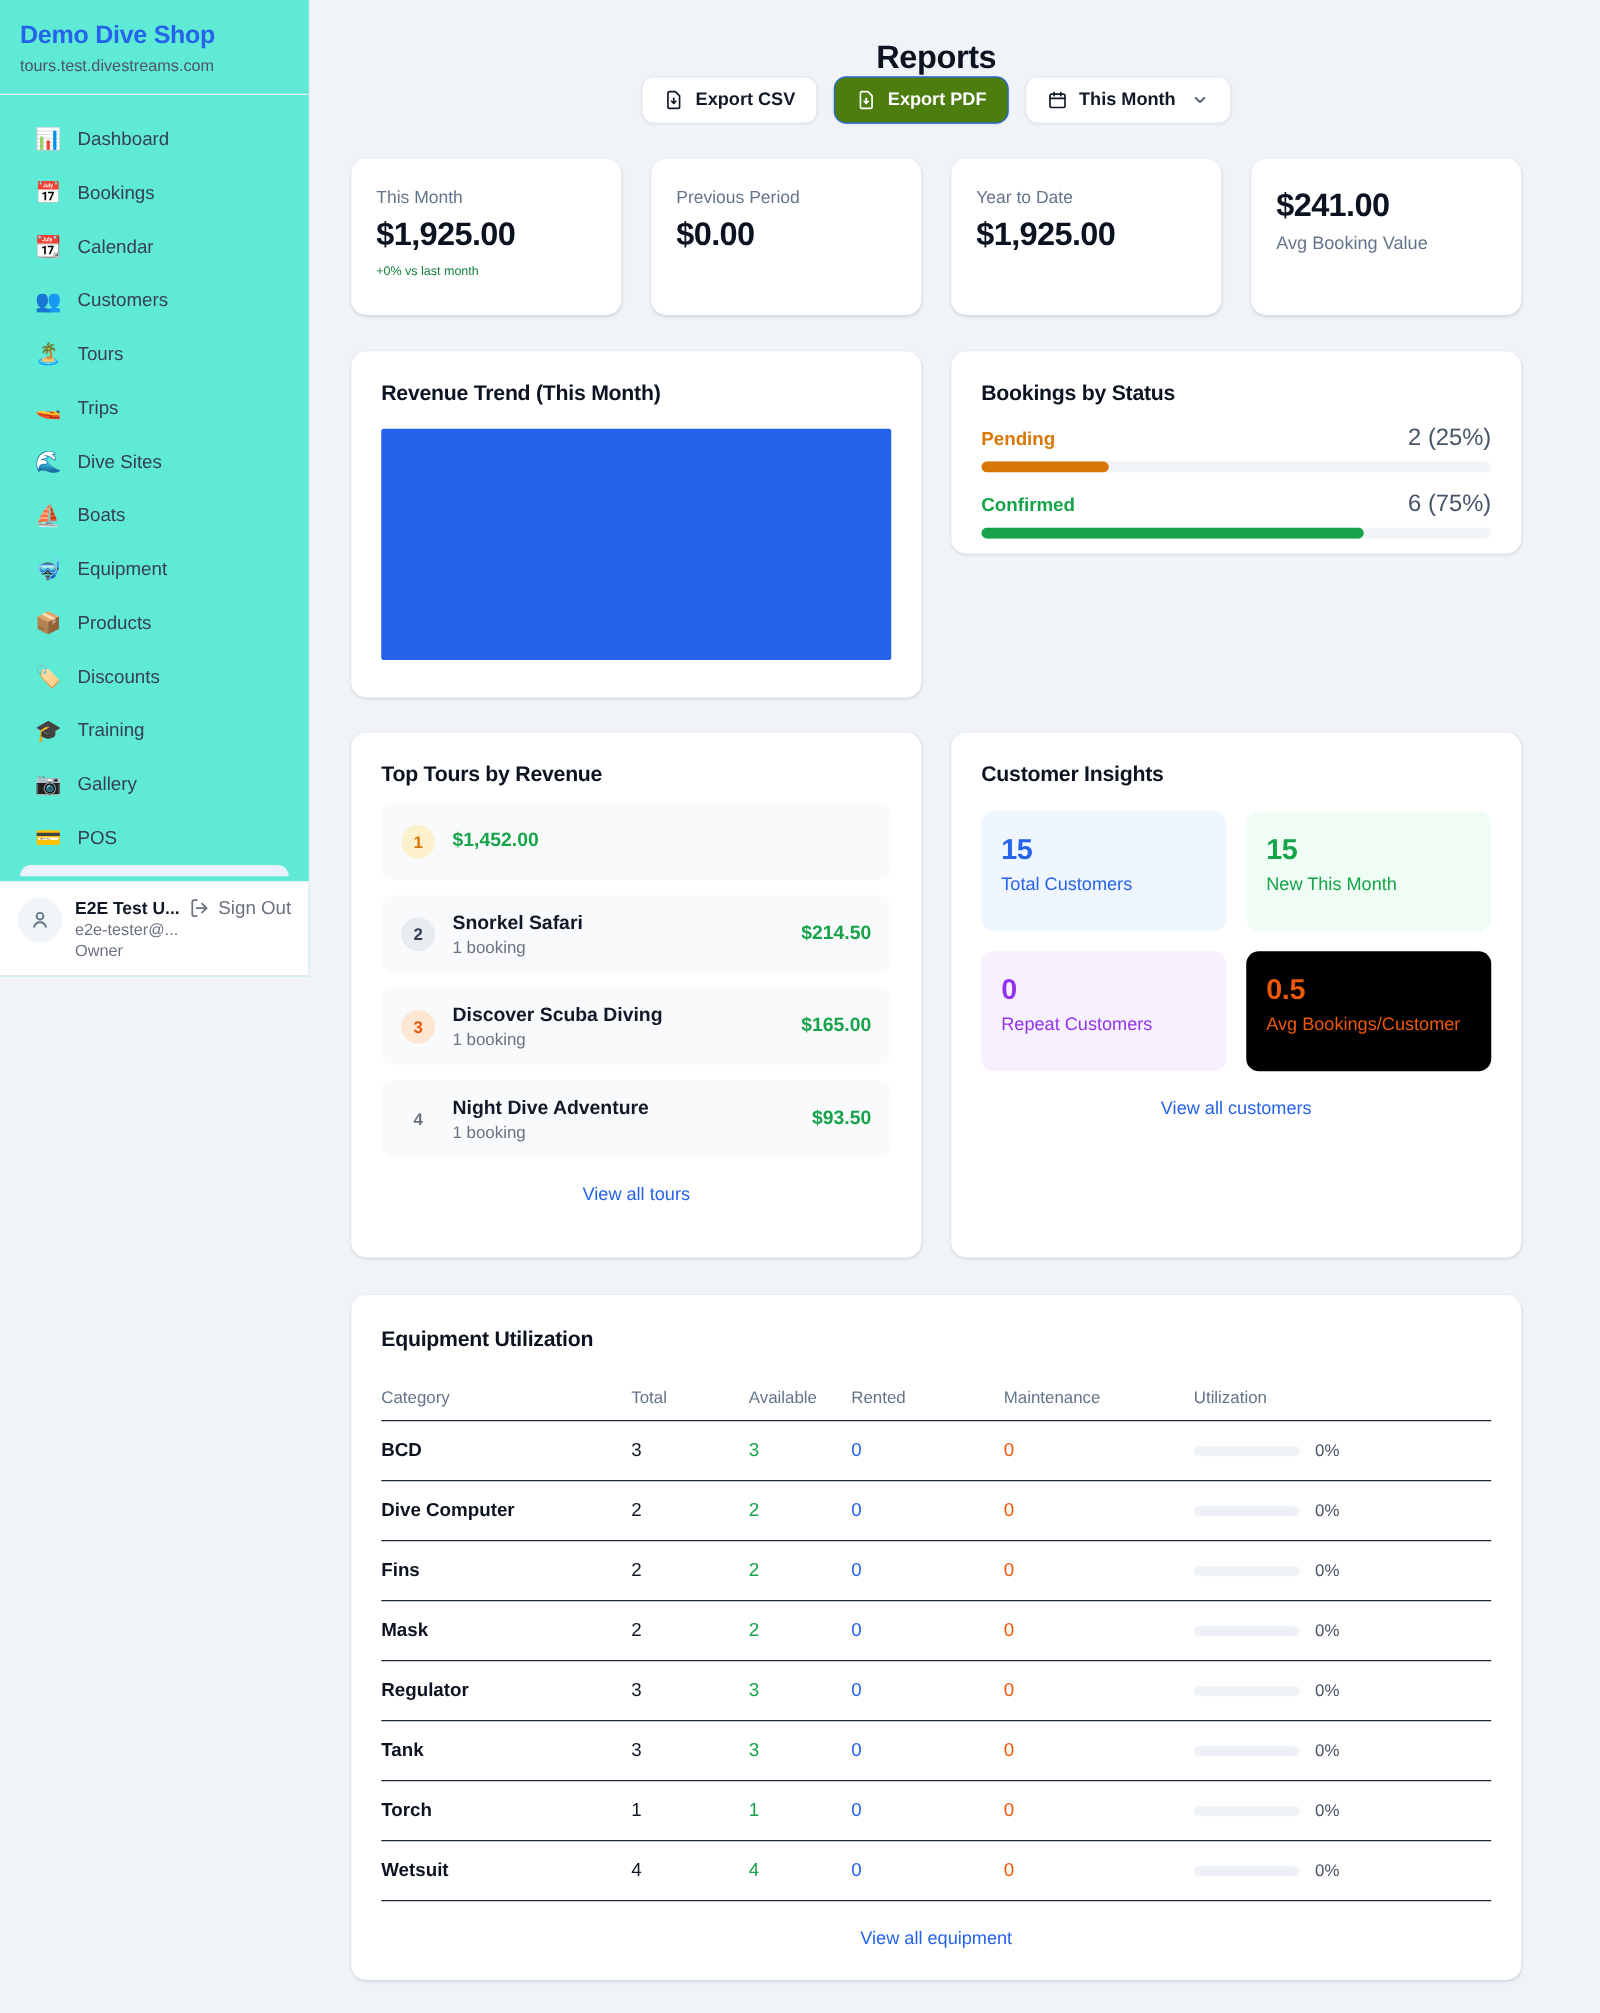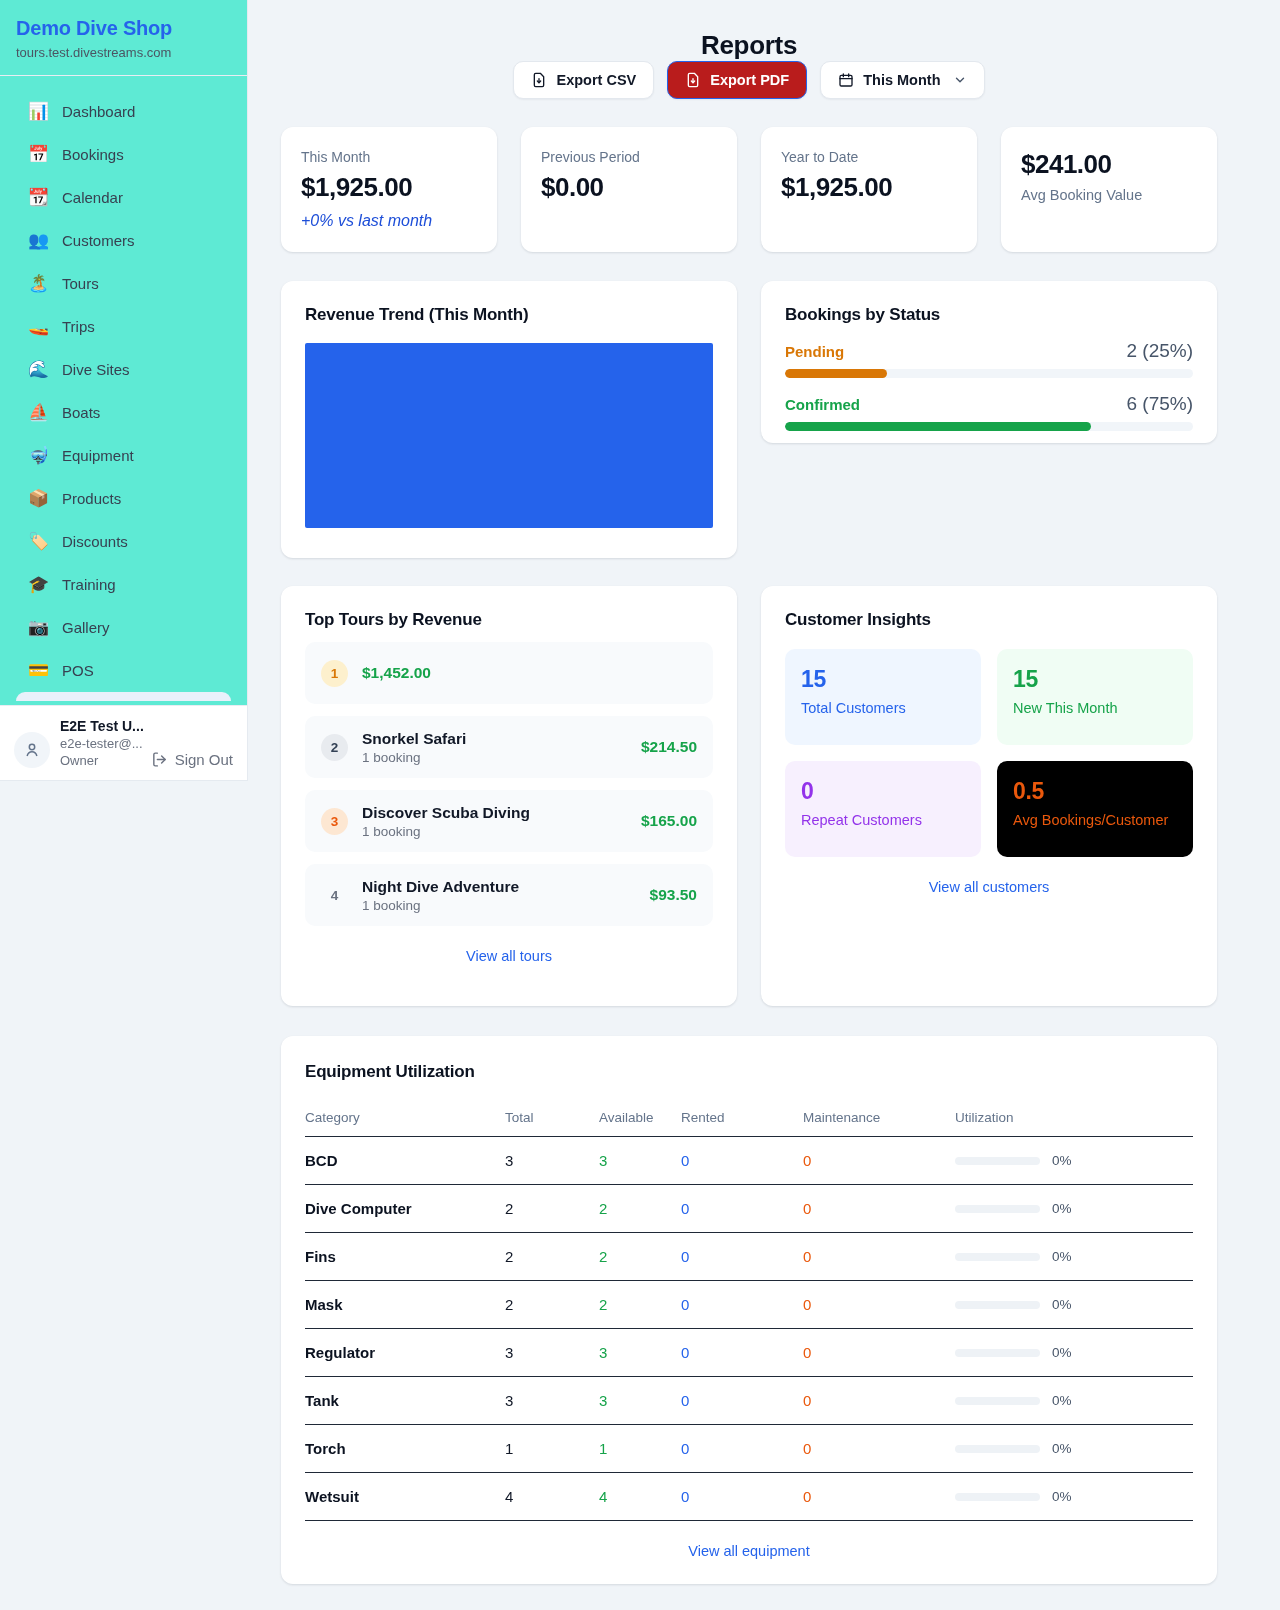--- a/index.html
+++ b/index.html
@@ -23,21 +23,21 @@
   .nav-item {
     display:flex; align-items:center; gap:14px; padding:10px 12px 10px 20px;
     border-radius:8px; cursor:pointer; height:43px;
   }
   .nav-icon { font-size:17px; width:20px; text-align:center; }
   .nav-label { font-size:15px; color:#374151; }
   .nav-active-sliver {
     height:9px; margin:0 8px; background:#e9f1fb; border-radius:9px 9px 0 0;
   }
   .sidebar-footer {
-    border-top:1px solid #e9edf2; padding:12px 14px; display:flex; align-items:flex-end; gap:10px;
+    border-top:1px solid #e9edf2; padding:12px 14px; display:flex; align-items:flex-start; gap:10px;
     background:#fff;
   }
   .avatar {
     width:36px; height:36px; border-radius:50%; background:#f1f5f9;
     display:flex; align-items:center; justify-content:center; flex:none;
   }
   .user-meta { flex:1; min-width:0; }
   .user-name { font-size:14px; font-weight:bold; color:#111827; white-space:nowrap; }
   .user-email, .user-role { font-size:13px; color:#6b7280; margin-top:2px; white-space:nowrap; }
   .signout-btn {
@@ -48,34 +48,34 @@
   .main { position:absolute; left:248px; top:0; width:1032px; padding:30px 63px 0 33px; }
   .page-header { display:flex; align-items:center; justify-content:space-between; margin-bottom:28px;flex-direction:column; }
   .page-title { font-size:26px; font-weight:800; color:#0b1220; letter-spacing:-0.3px; }
   .header-actions { display:flex; align-items:center; }
   .btn {
     display:flex; align-items:center; gap:9px; height:38px; padding:0 17px;
     border-radius:10px; border:1px solid #e3e8ee; background:#fff;
     font-family:inherit; font-size:14.5px; font-weight:600; color:#111827; cursor:pointer;
     box-shadow:0 1px 2px rgba(15,23,42,.05);
   }
-  .btn-primary { background:#b91c1c; border-color:#2563eb; color:#fff;text-align:right; }
+  .btn-primary { background:#4d7c0f; border-color:#2563eb; color:#fff;text-align:right; }
   .btn + .btn { margin-left:13px; }
   .btn-period { margin-left:23px; }
   .chev { margin-left:3px; }
   
   .card {
     background:#fff; border-radius:12px;
     box-shadow:0 1px 2px rgba(15,23,42,.05), 0 1px 3px rgba(15,23,42,.07);
   }
   .stats-row { display:grid; grid-template-columns:repeat(4,1fr); gap:24px; margin-bottom:29px; }
   .stat-card { height:125px; padding:22px 20px; }
   .stat-label { font-size:14px; color:#64748b; }
   .stat-value { font-size:26px; font-weight:800; color:#0b1220; letter-spacing:-0.5px; margin-top:7px; }
-  .stat-delta { font-size:16px; color:#1d4ed8; margin-top:9px;font-style:italic; }
+  .stat-delta { font-size:10px; color:#15803d; margin-top:9px; }
   .stat-card.value-first .stat-value { margin-top:0; }
   .stat-card.value-first .stat-label { margin-top:7px; font-size:14.5px; }
   .section-title { font-size:17px; font-weight:700; color:#0b1220; letter-spacing:-0.2px; }
   .row-2 { display:grid; grid-template-columns:456px 456px; gap:24px; align-items:start; margin-bottom:28px; }
   .revenue-card { height:277px; padding:24px; }
   .chart-block { margin-top:18px; width:100%; height:185px; background:#2563eb; border-radius:2px; }
   .status-card { height:162px; padding:24px; }
   .status-group { margin-top:15px; }
   .status-head { display:flex; justify-content:space-between; align-items:baseline; }
   .status-label { font-size:15px; font-weight:600; }

